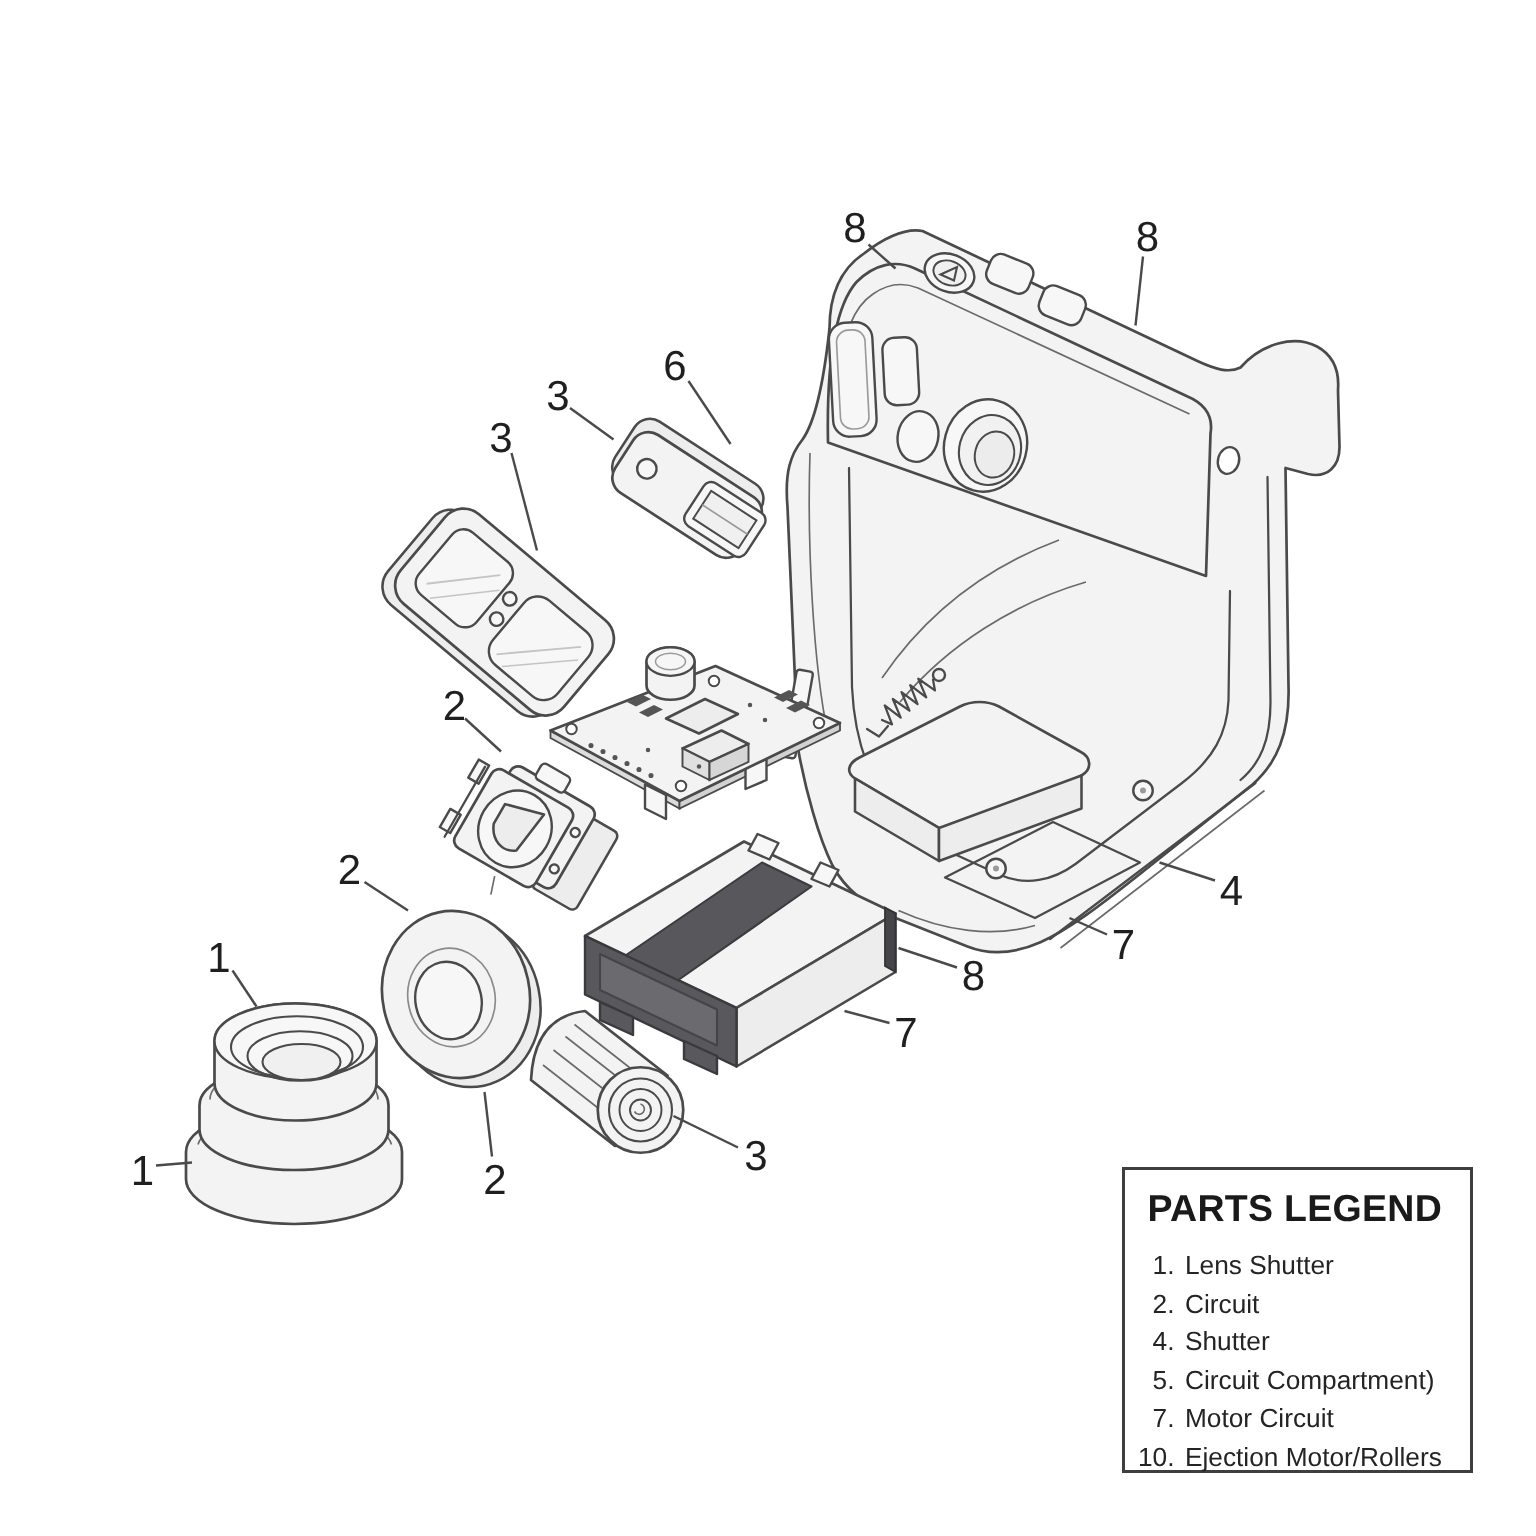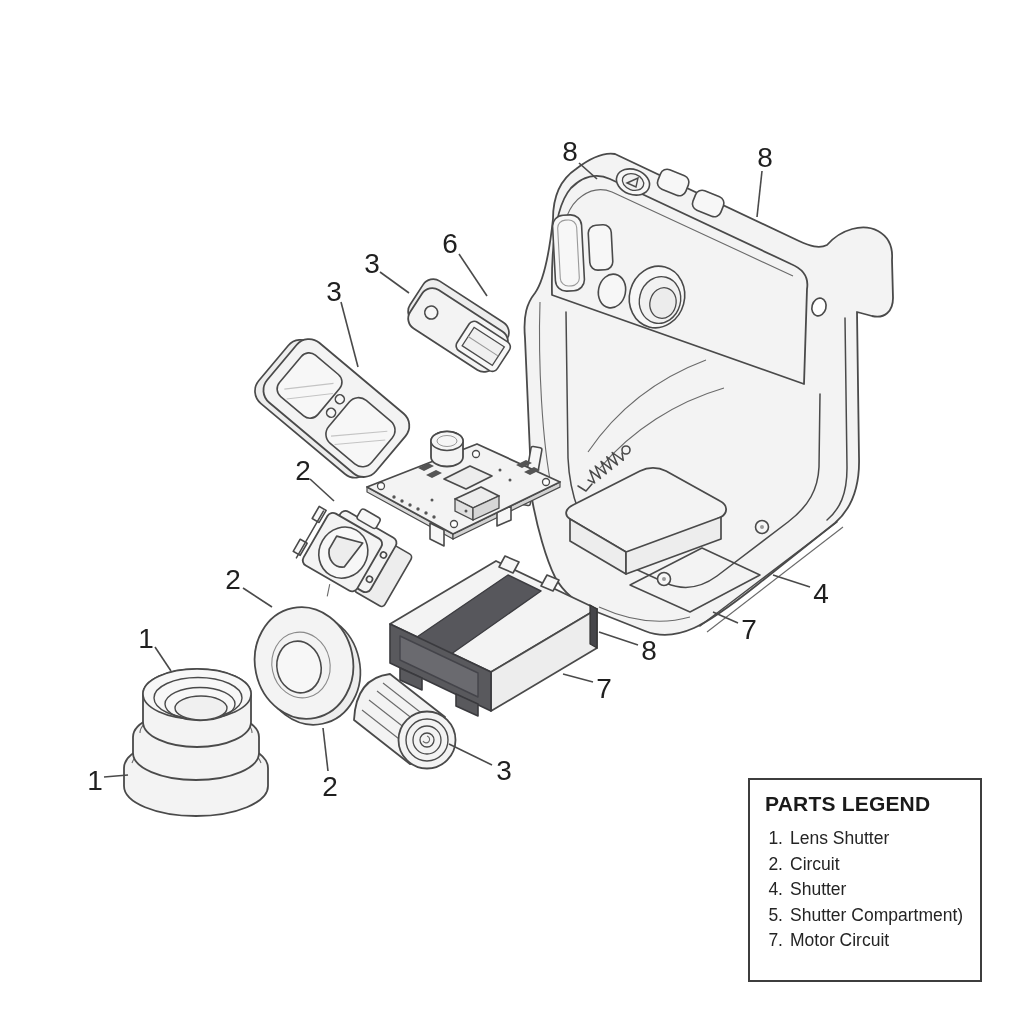--- a/index.html
+++ b/index.html
@@ -13,21 +13,21 @@
   .ln2{fill:none;stroke:#6a6a6a;stroke-width:1.1;stroke-linejoin:round;}
   .dark{fill:#59595d;stroke:#3a3a3e;stroke-width:1.6;stroke-linejoin:round;}
   .dark2{fill:#6a6a6f;stroke:#44444a;stroke-width:1.4;stroke-linejoin:round;}
   .band{fill:#57575c;stroke:#3c3c40;stroke-width:1.4;stroke-linejoin:round;}
   .strip{fill:#46464a;stroke:#333;stroke-width:1.2;}
   .chipd{fill:#555;stroke:none;}
   .callout-text{font-size:28px;fill:#1f1f1f;text-anchor:middle;}
   .leader{stroke:#4a4a4a;stroke-width:1.6;fill:none;}
   .legend{position:absolute;left:748px;top:778px;width:234px;height:204px;
           border:2px solid #3e3e3e;background:#ffffff;box-sizing:border-box;color:#1e1e1e;}
-  .legend-title{margin:12px 0 10px 15px;font-size:21px;font-weight:600;letter-spacing:.2px;color:#1a1a1a;}
+  .legend-title{margin:12px 0 10px 15px;font-size:25px;font-weight:600;letter-spacing:.2px;color:#1a1a1a;}
   .legend-item{display:flex;font-size:17.5px;line-height:25.5px;color:#242424;}
   .legend-item .num{width:33px;text-align:right;margin-right:7px;flex:0 0 auto;}
   .legend-item .lbl{white-space:nowrap;}
 </style>
 </head>
 <body>
 
 <div class="stage">
 <svg width="1024" height="1024" viewBox="0 0 1024 1024">
 
@@ -287,21 +287,25 @@
       <div class="legend-item">
         <span class="num">2.</span>
         <span class="lbl">Circuit</span>
       </div>
       <div class="legend-item">
         <span class="num">4.</span>
         <span class="lbl">Shutter</span>
       </div>
       <div class="legend-item">
         <span class="num">5.</span>
-        <span class="lbl">Shutter Compartment)</span>
+        <span class="lbl">Circuit Compartment)</span>
       </div>
       <div class="legend-item">
         <span class="num">7.</span>
         <span class="lbl">Motor Circuit</span>
+      </div>
+      <div class="legend-item">
+        <span class="num">10.</span>
+        <span class="lbl">Ejection Motor/Rollers</span>
       </div>
     </div>
   </div>
 </div>
 
 </body></html>

